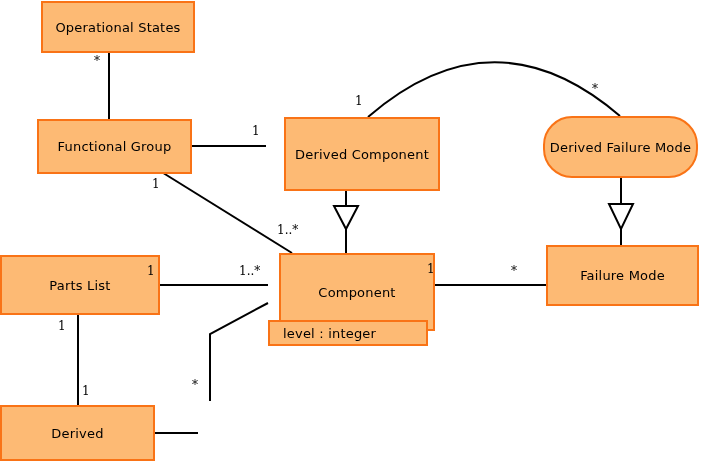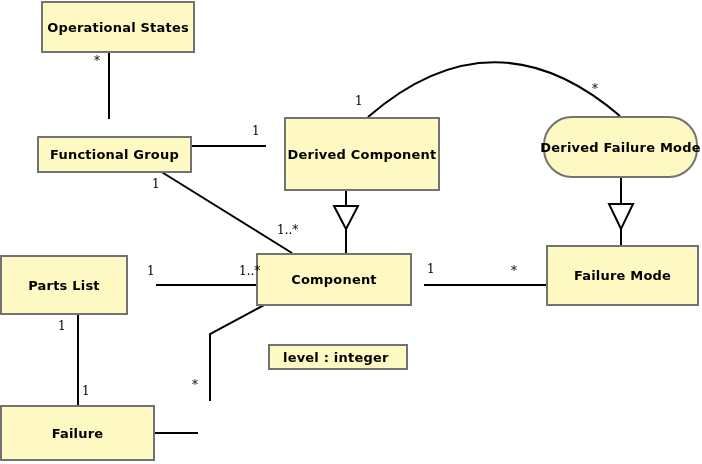--- a/index.html
+++ b/index.html
@@ -18,30 +18,29 @@
   }
   #connectors {
     position: absolute;
     left: 0;
     top: 0;
     z-index: 0;
   }
   .uml-class {
     position: absolute;
     box-sizing: border-box;
-    border: 2px solid #737373;
-    background: #fef9c3;
+    border: 2px solid #f97316;
+    background: #fdba74;
     display: flex;
     align-items: center;
     justify-content: center;
     font-size: 13px;
     letter-spacing: 0.2px;
     z-index: 1;
     white-space: nowrap;
-    font-weight: bold;
   }
   .uml-attr {
     justify-content: flex-start;
     padding-left: 13px;
   }
   .mult {
     position: absolute;
     font-family: "DejaVu Serif", serif;
     font-size: 12px;
     line-height: 12px;
@@ -81,49 +80,49 @@
 
     <path d="M155 433 L198 433" stroke="#000" stroke-width="2" fill="none"></path>
 
     <path d="M268 303 L210 334 L210 401" stroke="#000" stroke-width="2" fill="none"></path>
   </svg>
 
   <div class="uml-class" style="left:41px; top:1px; width:154px; height:52px;">
     <span>Operational States</span>
   </div>
 
-  <div class="uml-class" style="left:37px; top:136px; width:155px; height:37px;">
+  <div class="uml-class" style="left:37px; top:119px; width:155px; height:55px;">
     <span>Functional Group</span>
   </div>
 
   <div class="uml-class" style="left:284px; top:117px; width:156px; height:74px;text-align:right;">
     <span>Derived Component</span>
   </div>
 
   <div class="uml-class" style="left:543px; top:116px; width:155px; height:62px;border-radius:29px;">
     <span>Derived Failure Mode</span>
   </div>
 
-  <div class="uml-class" style="left:0px; top:255px; width:128px; height:60px;">
+  <div class="uml-class" style="left:0px; top:255px; width:160px; height:60px;">
     <span>Parts List</span>
   </div>
 
-  <div class="uml-class" style="left:256px; top:253px; width:156px; height:53px;">
+  <div class="uml-class" style="left:279px; top:253px; width:156px; height:78px;">
     <span>Component</span>
   </div>
-  <div class="uml-class uml-attr" style="left:268px; top:320px; width:140px; height:26px;margin-top:24px;">
+  <div class="uml-class uml-attr" style="left:268px; top:320px; width:160px; height:26px;">
     <span>level : integer</span>
   </div>
 
   <div class="uml-class" style="left:546px; top:245px; width:153px; height:61px;">
     <span>Failure Mode</span>
   </div>
 
   <div class="uml-class" style="left:0px; top:405px; width:155px; height:56px;">
-    <span>Failure</span>
+    <span>Derived</span>
   </div>
 
 
   <span class="mult" style="left:94px; top:55px;">*</span>
 
   <span class="mult" style="left:252px; top:125px;">1</span>
 
   <span class="mult" style="left:152px; top:178px;">1</span>
   <span class="mult" style="left:277px; top:224px;">1..*</span>
 

